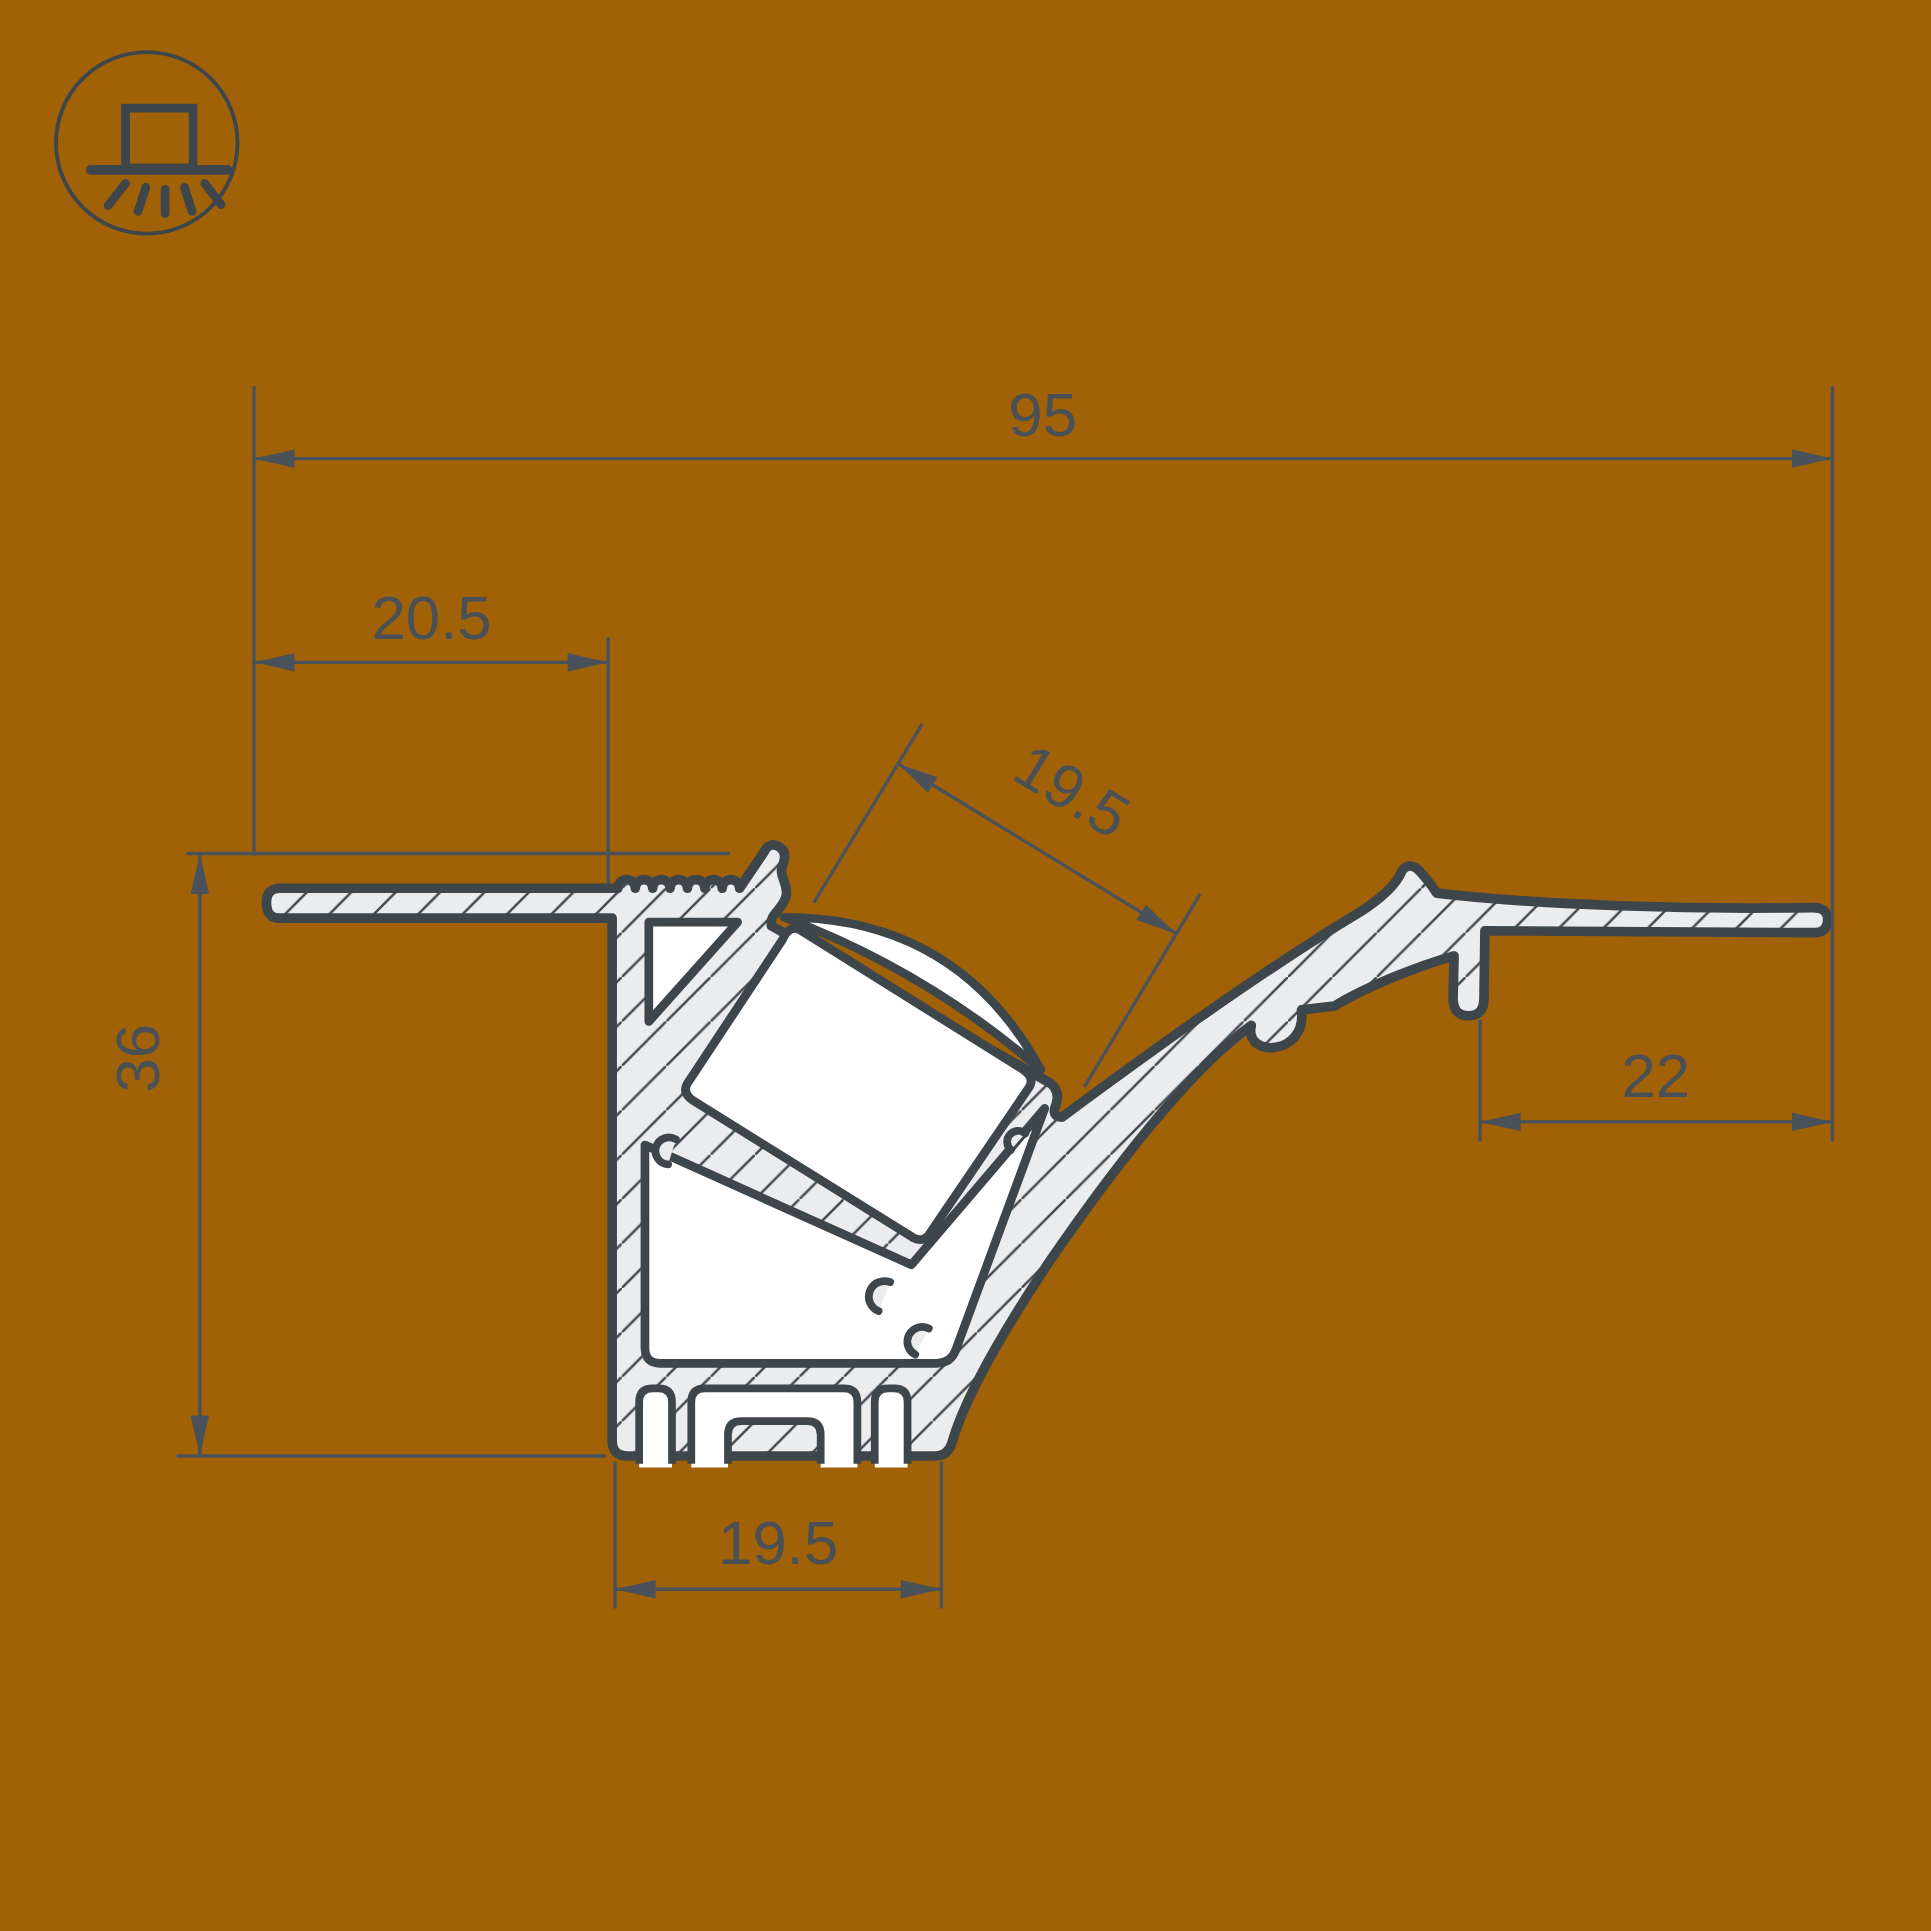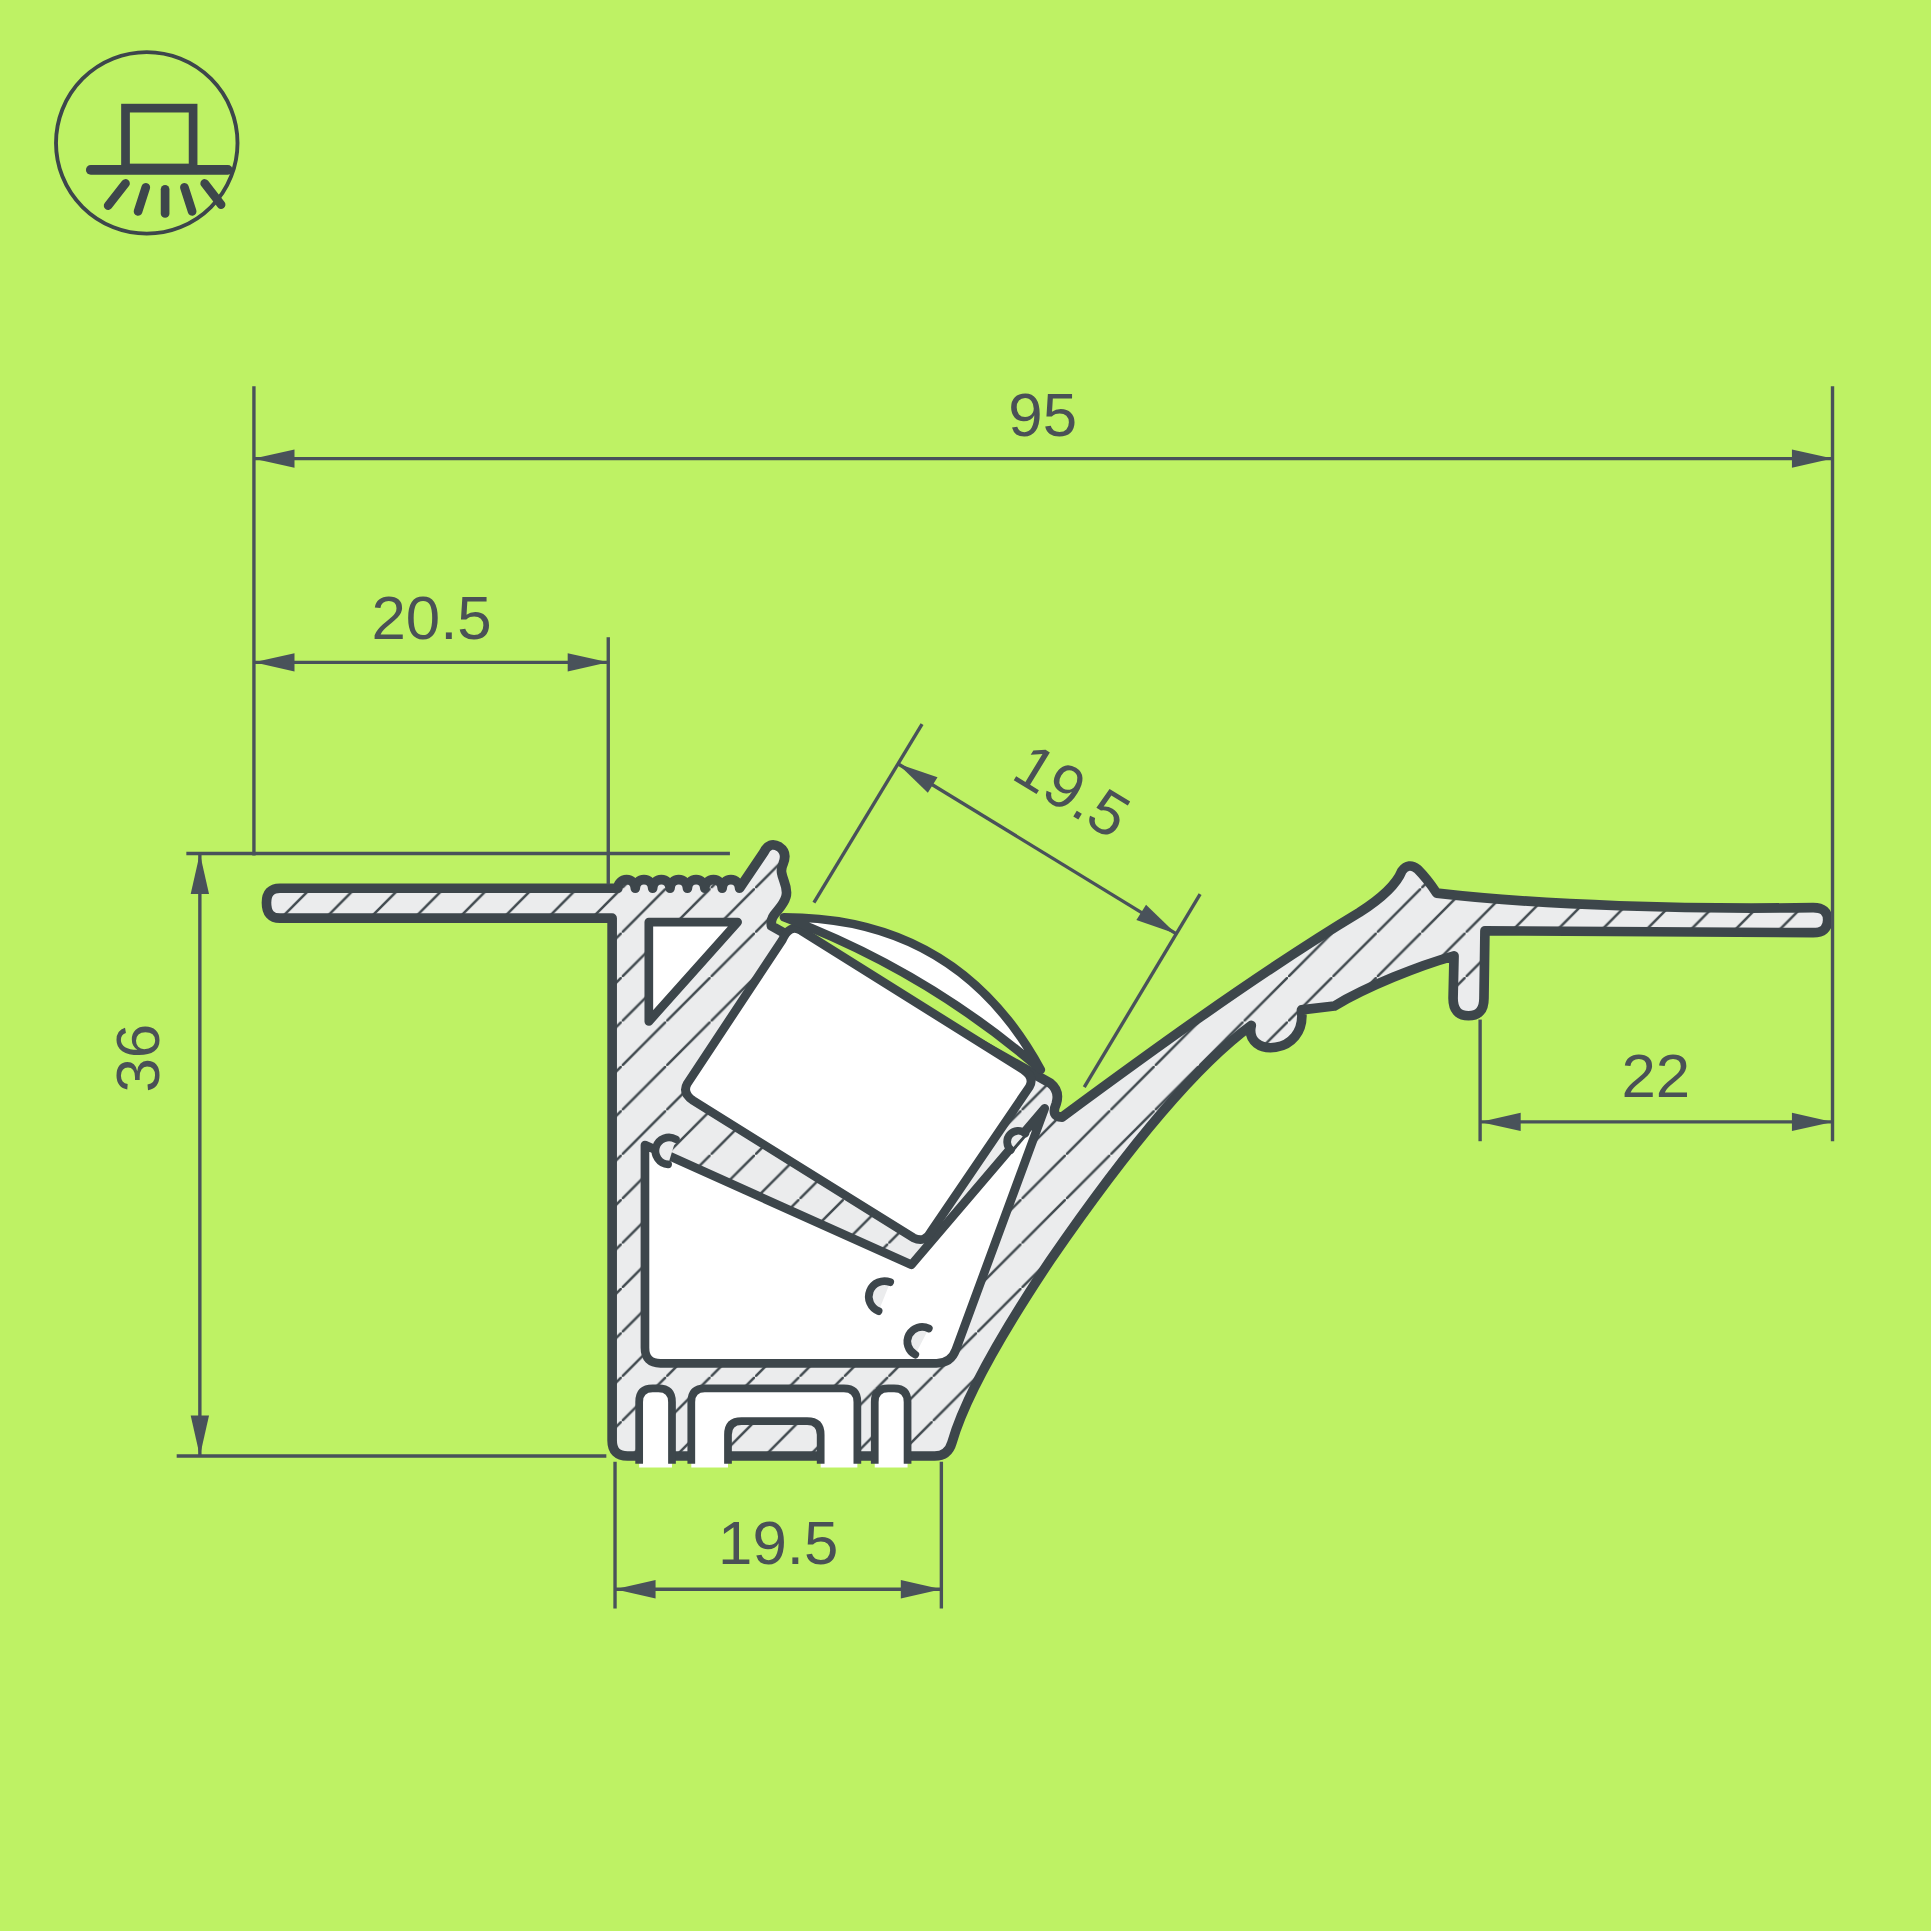--- a/index.html
+++ b/index.html
@@ -1,16 +1,16 @@
 <!DOCTYPE html>
 <html style="--dimtext: #4a5156;"><head>
 <meta charset="utf-8">
 <style>
   html,body{margin:0;padding:0;background:#ffffff;}
-  .canvas{position:relative;width:1931px;height:1931px;background:#bef264;overflow:hidden;
+  .canvas{position:relative;width:1931px;height:1931px;background:#a16207;overflow:hidden;
           font-family:"Liberation Sans", sans-serif;}
   svg{display:block;}
   text{font-family:"Liberation Sans", sans-serif;font-size:64px;fill:var(--dimtext,#4a5156);}
 </style>
 </head>
 <body style="background: rgb(255, 255, 255);">
 
 <div class="canvas">
 <svg width="1931" height="1931" viewBox="0 0 2000 2000">
   <defs>

